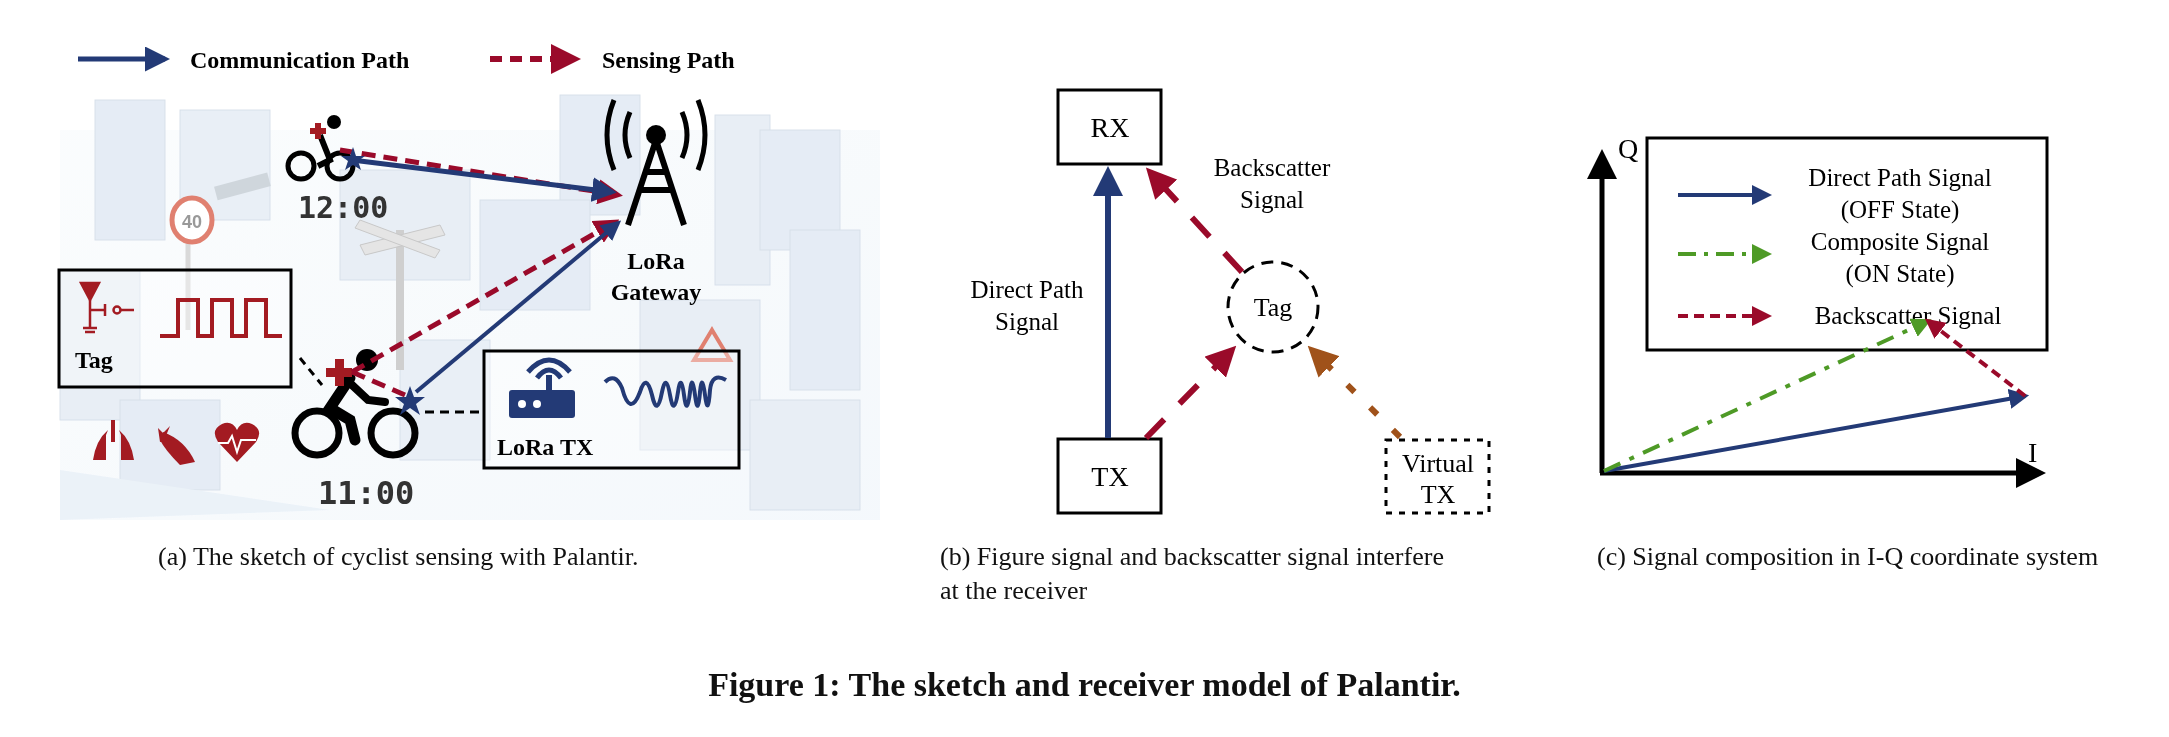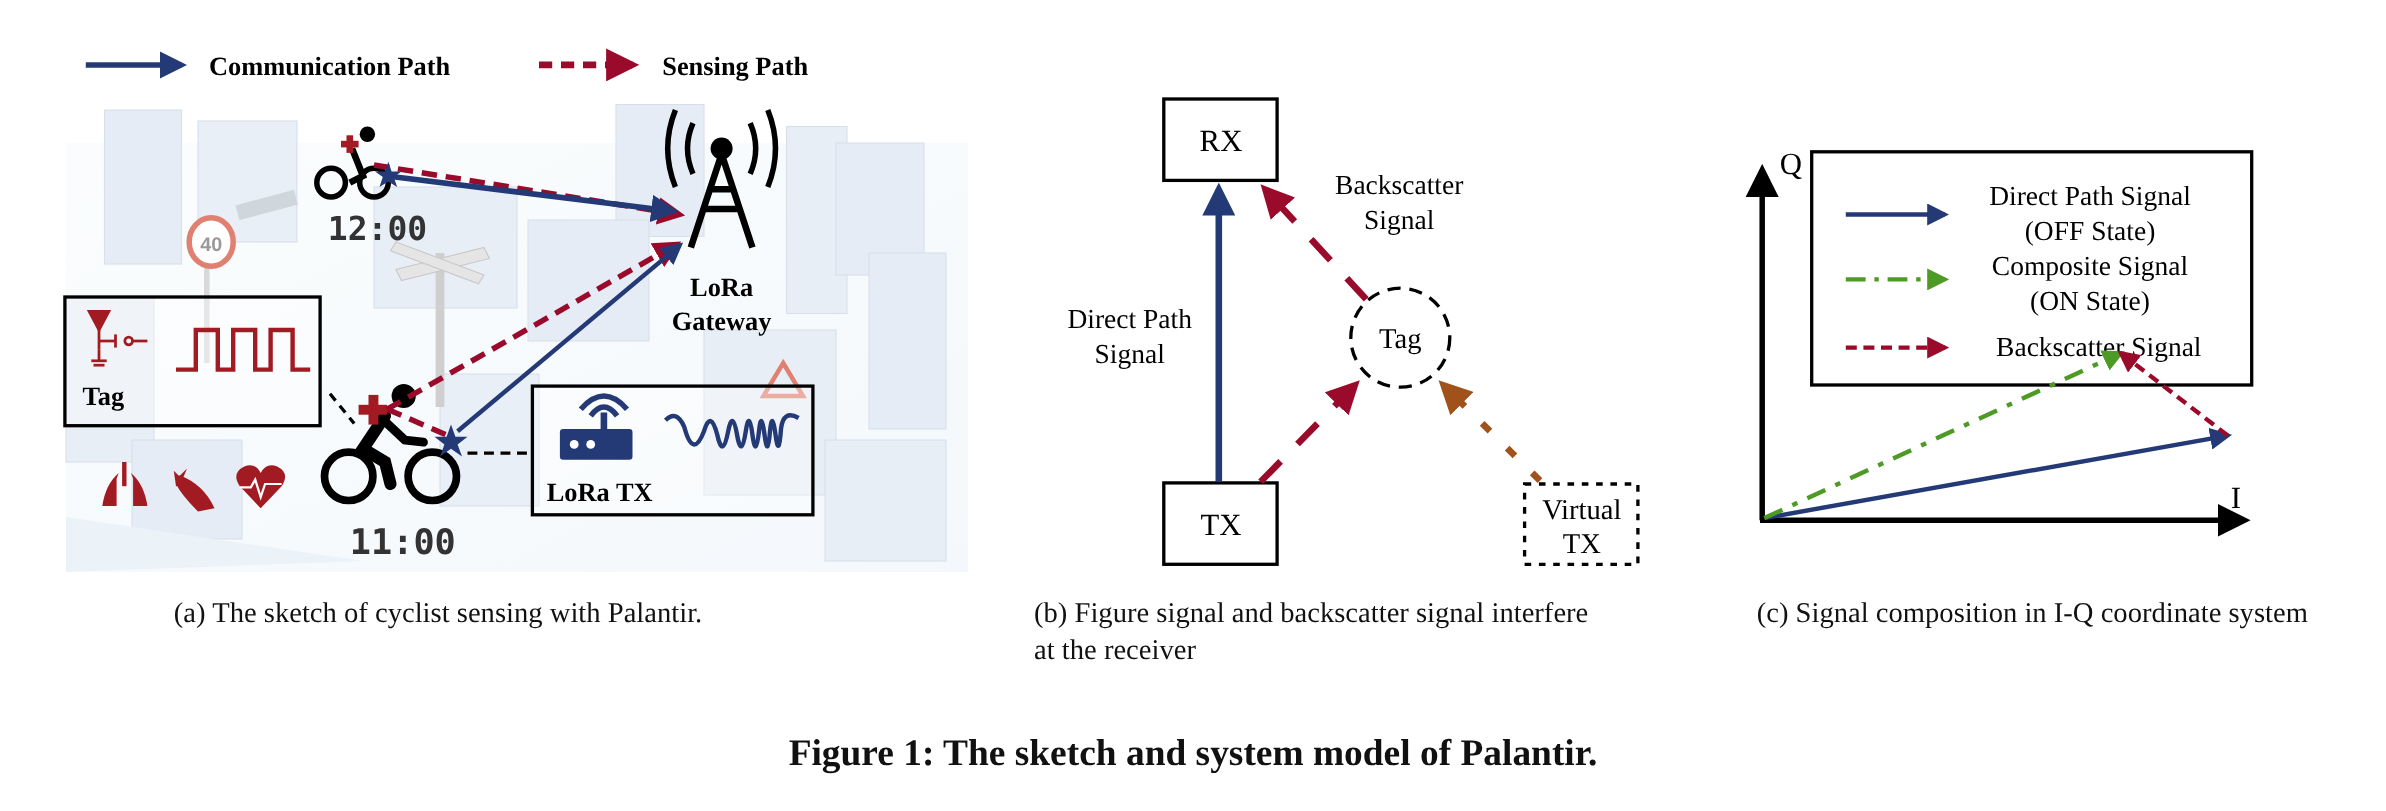--- a/index.html
+++ b/index.html
@@ -217,13 +217,13 @@
     <line id="vec-direct" stroke="#233a76" stroke-width="4" marker-end="url(#mk-blue)" x1="1604" y1="471" x2="2025.2" y2="396"></line>
     <line id="vec-composite" stroke="#4e9a26" stroke-width="4" stroke-dasharray="18,10,5,10" marker-end="url(#mk-green)" x1="1604" y1="471" x2="1928" y2="321"></line>
     <line id="vec-backscatter" stroke="#9a0a2a" stroke-width="4" stroke-dasharray="10,6" marker-end="url(#mk-red)" x1="2025.2" y1="396" x2="1928" y2="321"></line>
   </g>
 </svg>
 
 <div class="caption" style="left:158px; top:540px;">(a)  The sketch of cyclist sensing with Palantir.</div>
 <div class="caption" style="left:940px; top:540px;">(b)  Figure signal and backscatter signal interfere</div>
 <div class="caption" style="left:940px; top:574px;text-align:center;">at the receiver</div>
 <div class="caption" style="left:1561px; top:540px;margin-left:36px;">(c)  Signal composition in I-Q coordinate system</div>
-<div class="fig-caption">Figure 1: The sketch and system model of Palantir.</div>
+<div class="fig-caption">Figure 1: The sketch and receiver model of Palantir.</div>
 
 </body></html>

